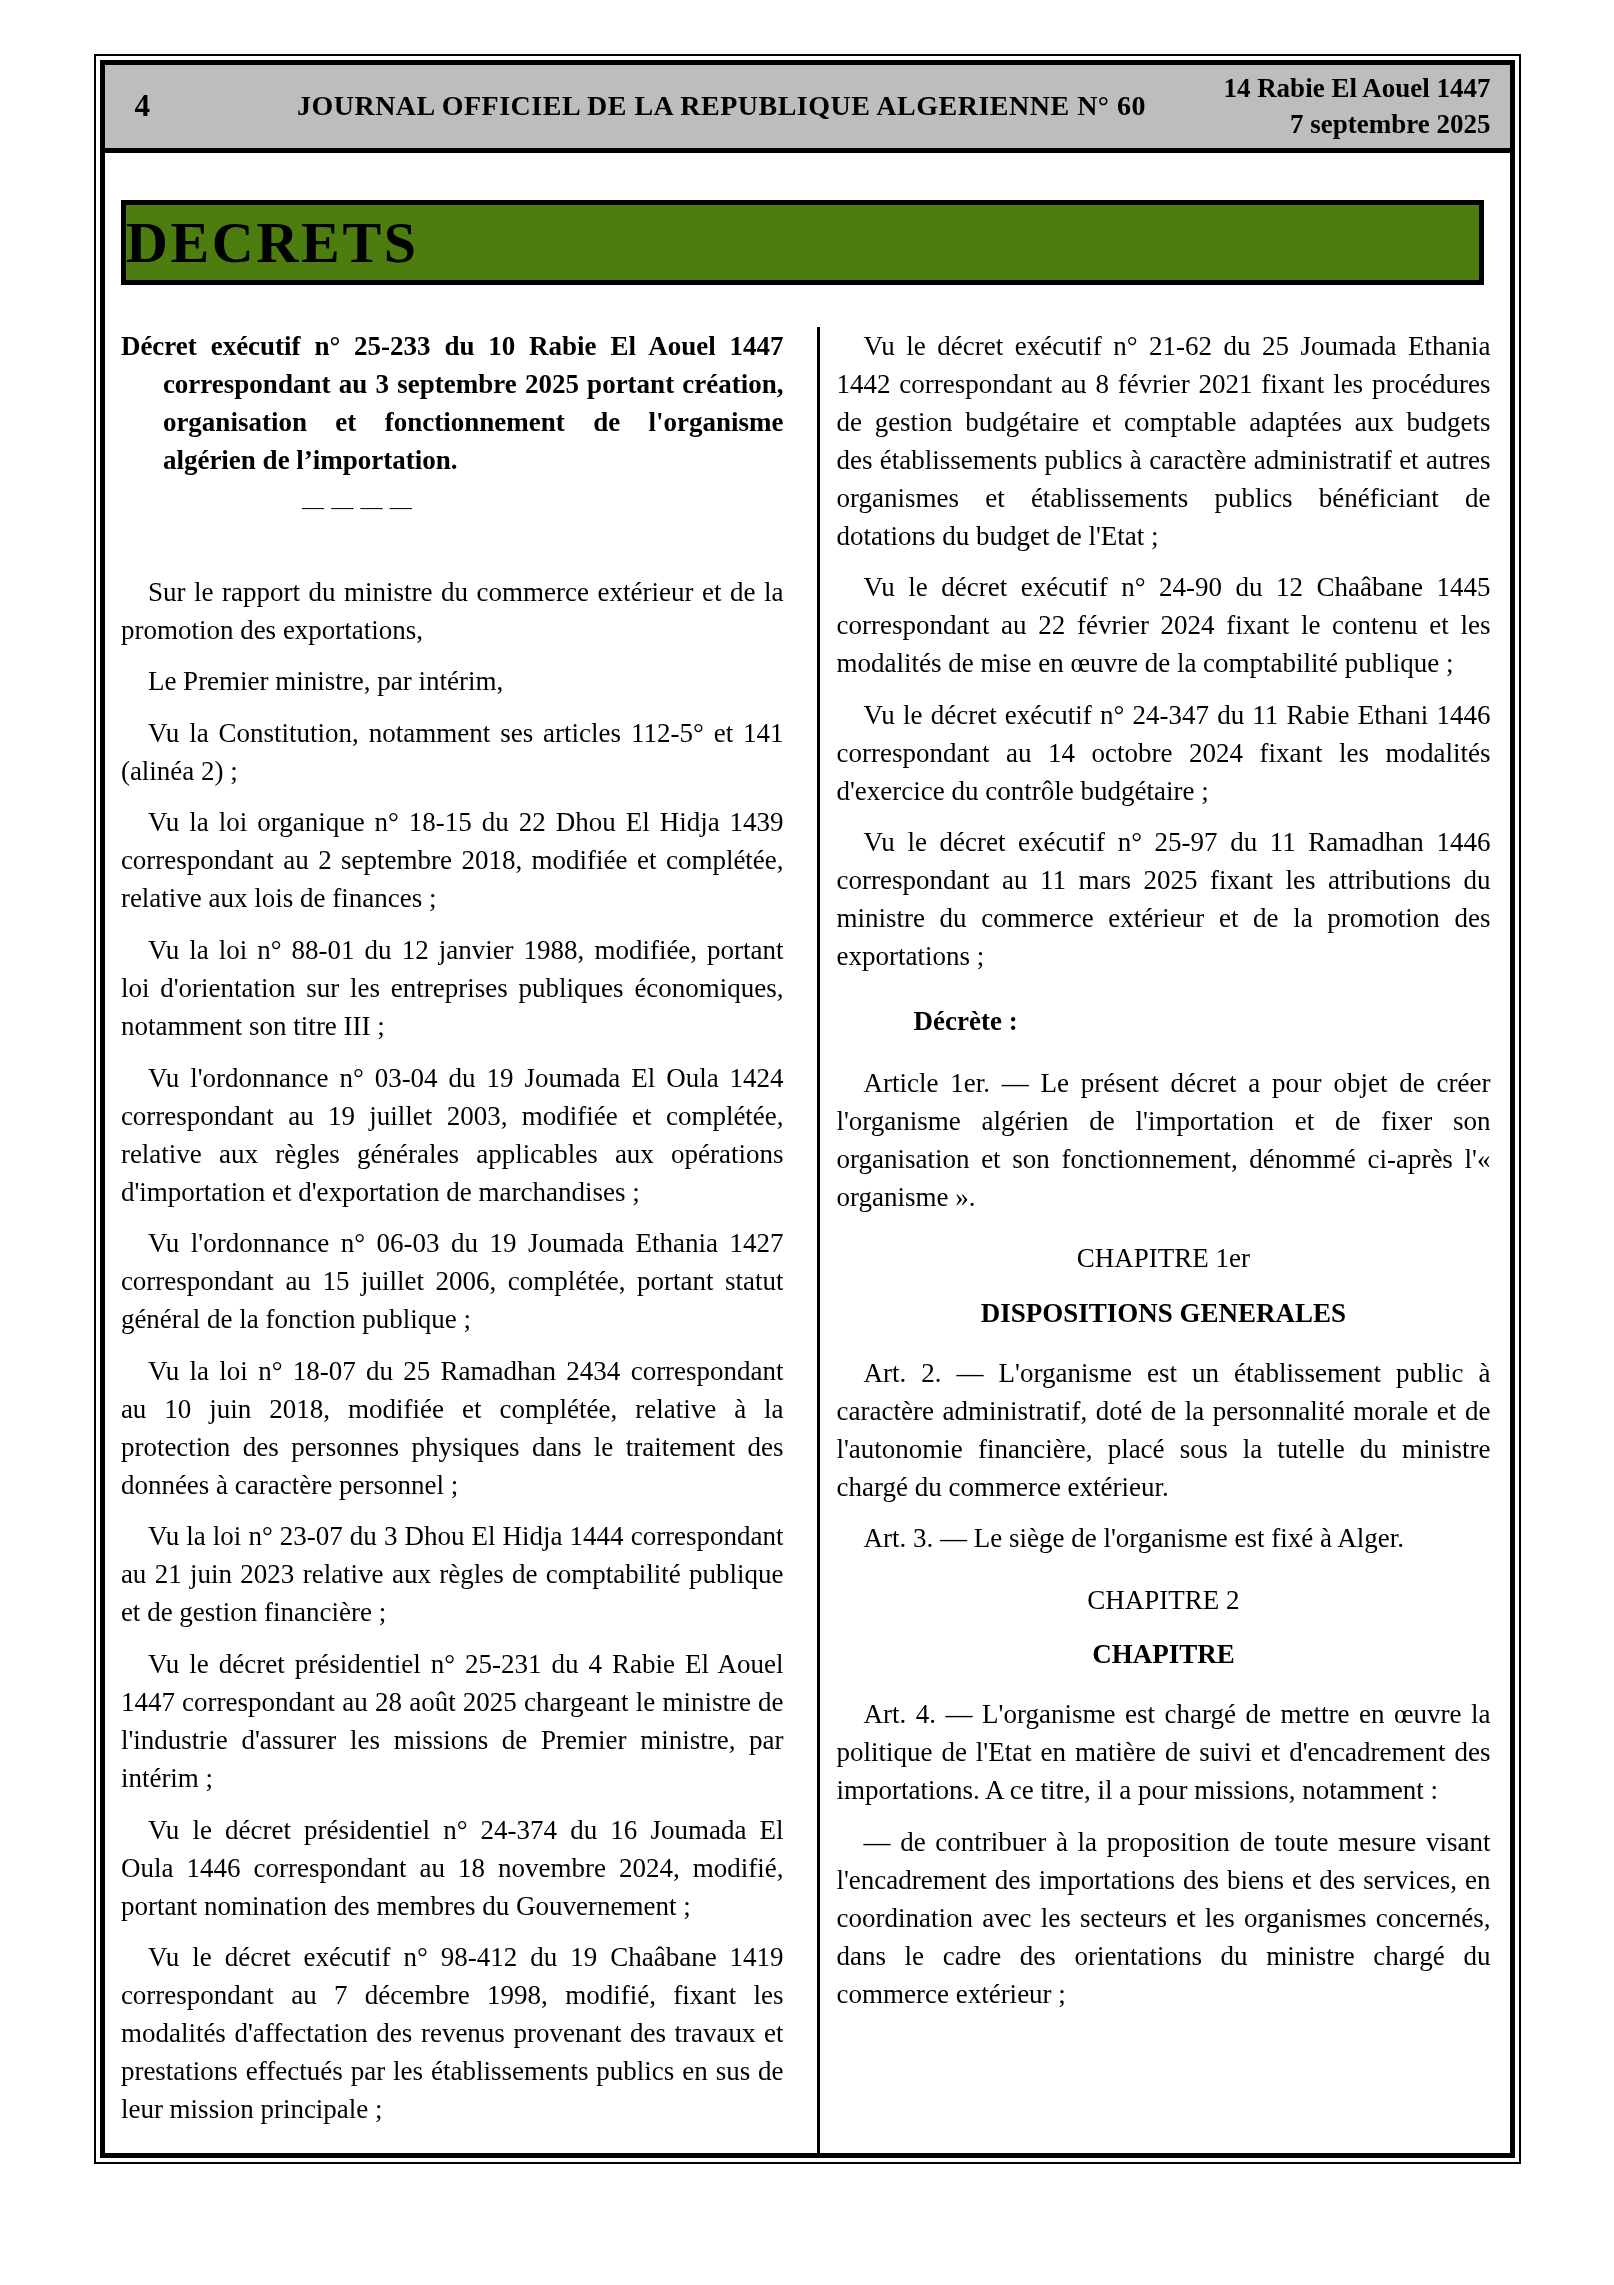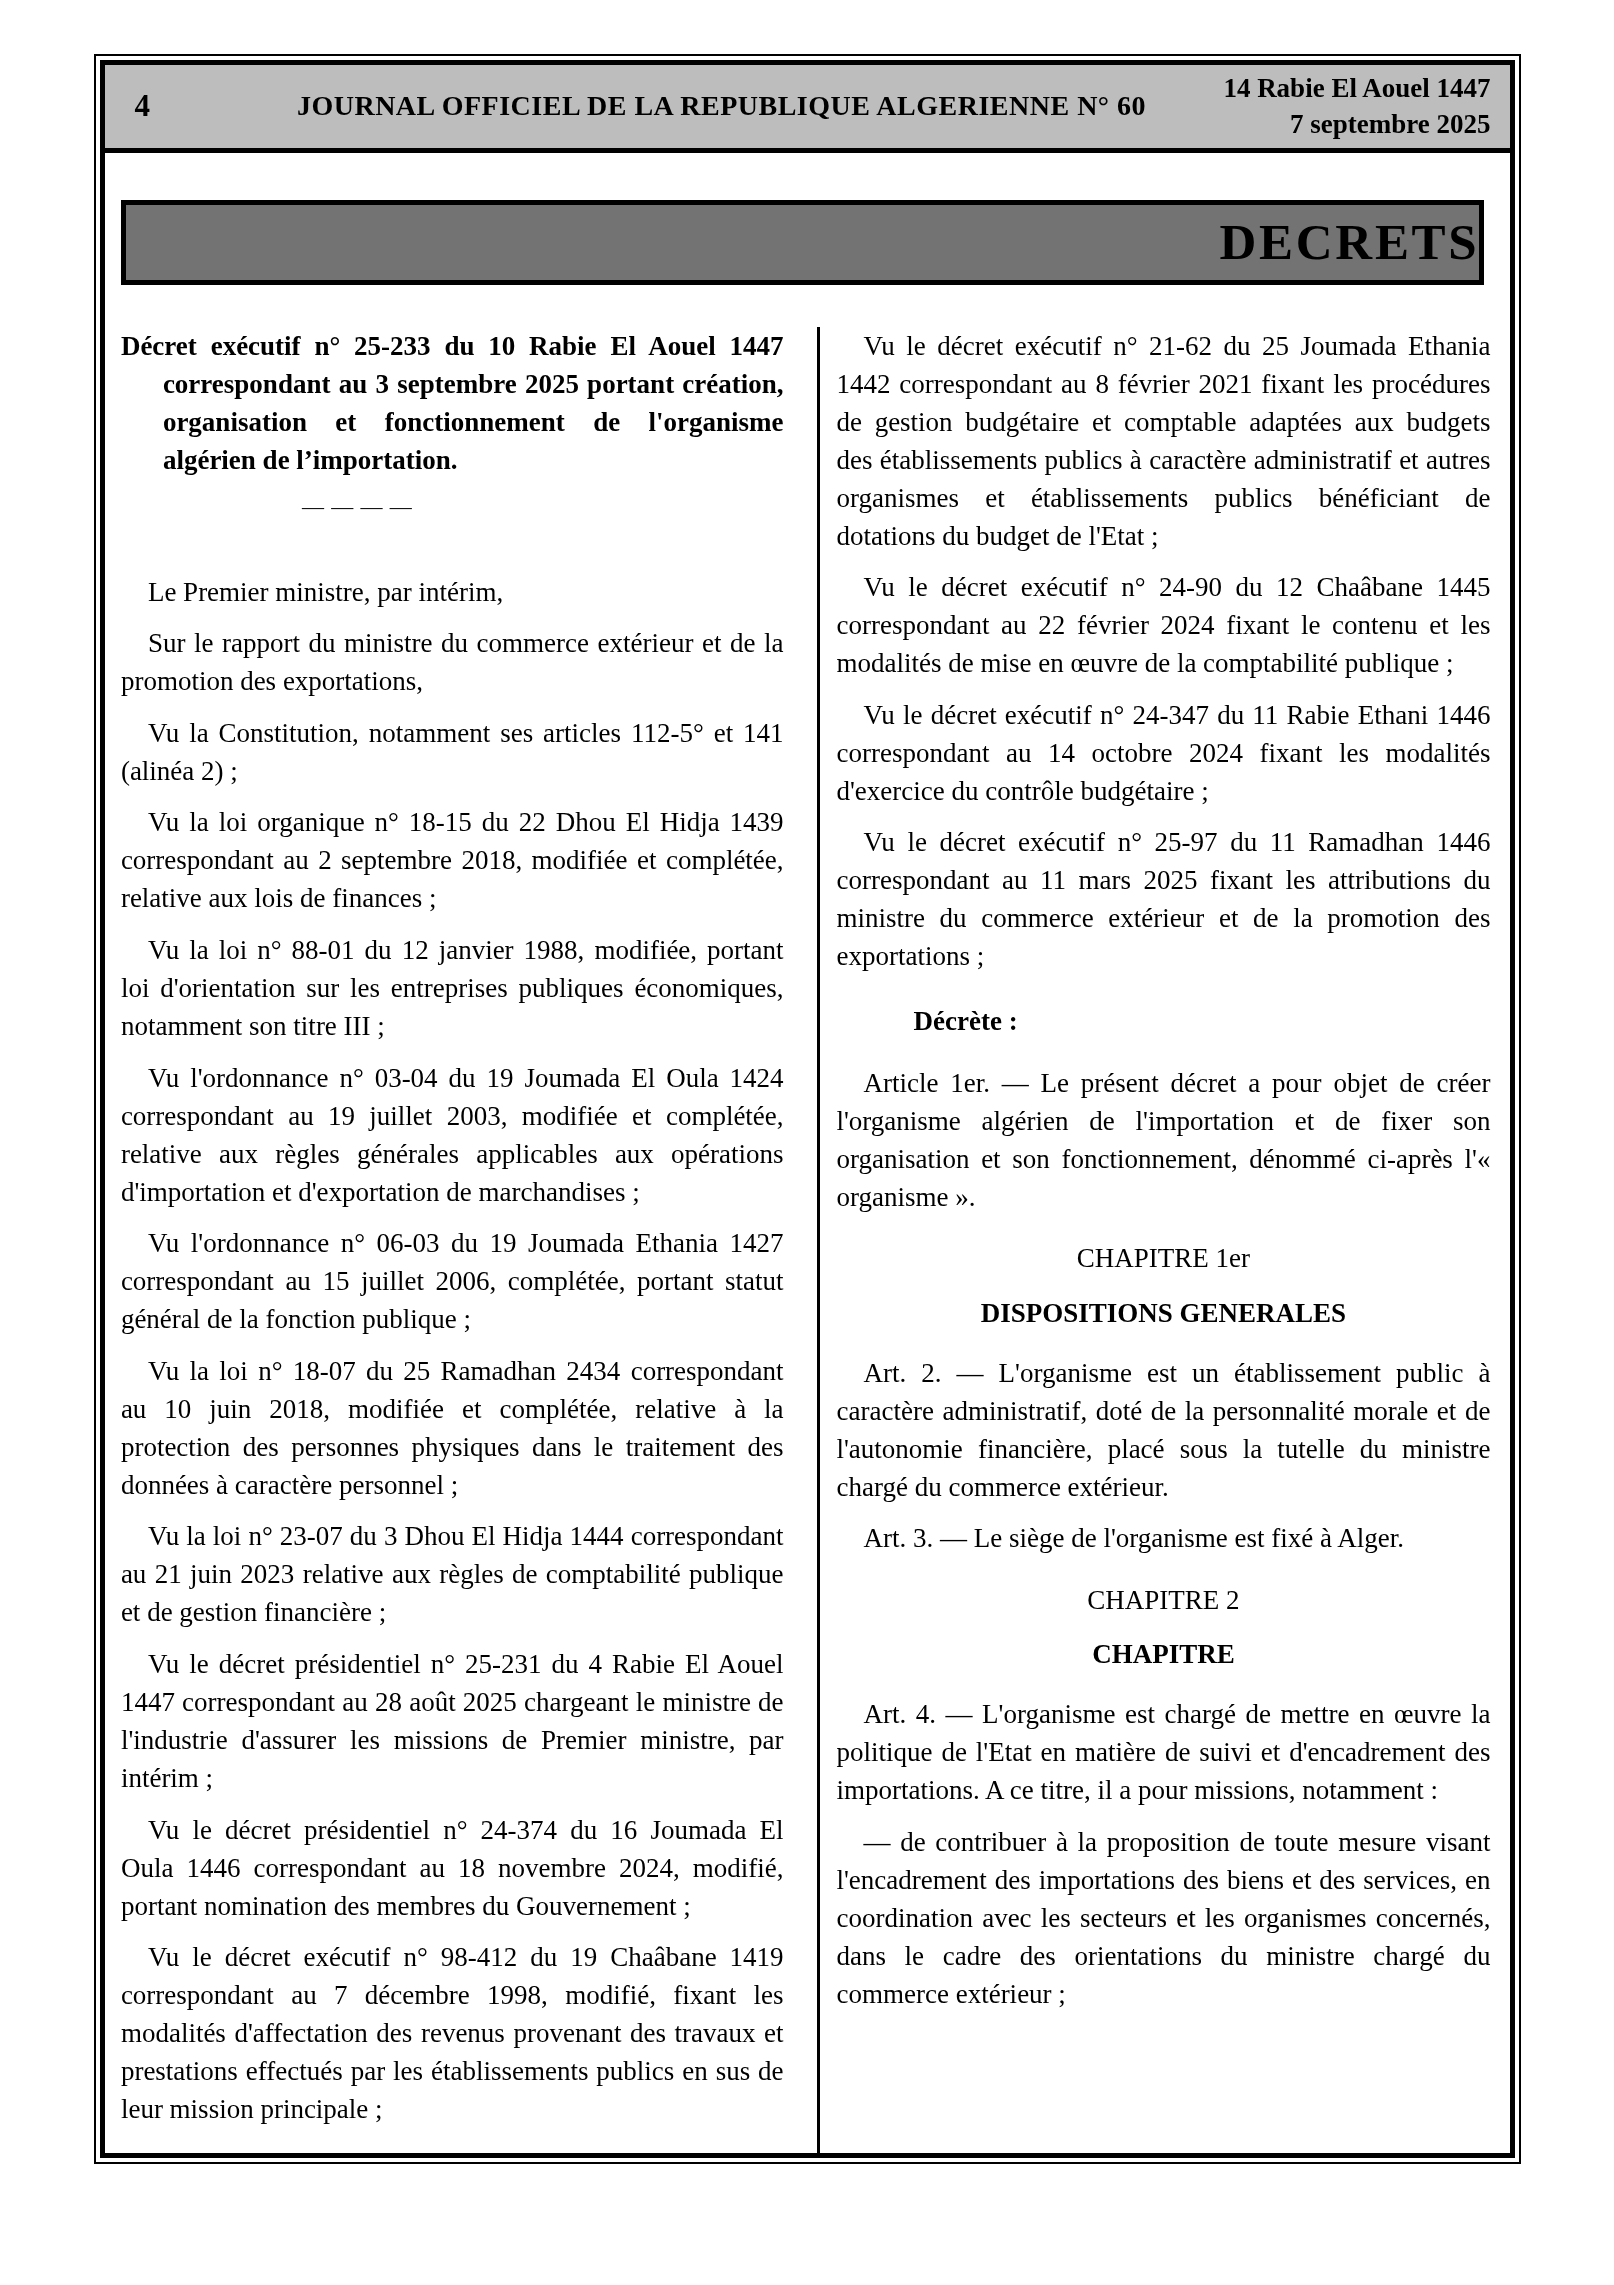--- a/index.html
+++ b/index.html
@@ -18,23 +18,23 @@
     display:flex;flex-direction:column;overflow:hidden;
   }
   .band{
     height:83px;flex:0 0 83px;background:#bdbdbd;border-bottom:5.4px solid #000;
     display:flex;align-items:center;font-weight:bold;
   }
   .band .pageno{width:154px;padding-left:30px;font-size:31px;box-sizing:border-box;}
   .band .jtitle{flex:1;text-align:center;font-size:28px;letter-spacing:0.5px;}
   .band .dates{width:326px;padding-right:20px;text-align:right;font-size:27px;line-height:36px;box-sizing:border-box;}
   .decrets-box{
-    margin:47px 26px 0 16.3px;height:75px;border:5.4px solid #000;background:#737373;
-    display:flex;align-items:center;justify-content:flex-end;
-    font-size:51px;font-weight:bold;letter-spacing:2.7px;
+    margin:47px 26px 0 16.3px;height:75px;border:5.4px solid #000;background:#4d7c0f;
+    display:flex;align-items:center;justify-content:flex-start;
+    font-size:58px;font-weight:bold;letter-spacing:2.7px;
   }
   .columns{flex:1;display:flex;margin-top:42px;}
   .col{box-sizing:border-box;font-size:27px;line-height:38px;text-align:justify;}
   .col-left{width:712px;padding:0 33px 0 16.3px;}
   .divider{width:3.6px;background:#000;}
   .col-right{flex:1;padding:0 20px 0 16.3px;}
   .p{margin:0 0 13.6px;text-indent:27px;}
   .p-title{font-weight:bold;padding-left:42px;text-indent:-42px;margin:0 0 9px;}
   .p-sep{text-indent:0;padding-left:181px;margin:0 0 47px;font-size:22px;letter-spacing:0.9px;text-align:left;}
   .p-decrete{font-weight:bold;text-indent:77px;margin:27px 0 23.5px;}
@@ -58,22 +58,22 @@
 
     <div class="decrets-box">
       <span>DECRETS</span>
     </div>
 
     <div class="columns">
 
       <div class="col col-left">
         <p class="p-title">Décret exécutif n° 25-233 du 10 Rabie El Aouel 1447 correspondant au 3 septembre 2025 portant création, organisation et fonctionnement de l'organisme algérien de l’importation.</p>
         <p class="p-sep">— — — —</p>
+        <p class="p">Sur le rapport du ministre du commerce extérieur et de la promotion des exportations,</p>
         <p class="p">Le Premier ministre, par intérim,</p>
-        <p class="p">Sur le rapport du ministre du commerce extérieur et de la promotion des exportations,</p>
         <p class="p">Vu la Constitution, notamment ses articles 112-5° et 141 (alinéa 2) ;</p>
         <p class="p">Vu la loi organique n° 18-15 du 22 Dhou El Hidja 1439 correspondant au 2 septembre 2018, modifiée et complétée, relative aux lois de finances ;</p>
         <p class="p">Vu la loi n° 88-01 du 12 janvier 1988, modifiée, portant loi d'orientation sur les entreprises publiques économiques, notamment son titre III ;</p>
         <p class="p">Vu l'ordonnance n° 03-04 du 19 Joumada El Oula 1424 correspondant au 19 juillet 2003, modifiée et complétée, relative aux règles générales applicables aux opérations d'importation et d'exportation de marchandises ;</p>
         <p class="p">Vu l'ordonnance n° 06-03 du 19 Joumada Ethania 1427 correspondant au 15 juillet 2006, complétée, portant statut général de la fonction publique ;</p>
         <p class="p">Vu la loi n° 18-07 du 25 Ramadhan 2434 correspondant au 10 juin 2018, modifiée et complétée, relative à la protection des personnes physiques dans le traitement des données à caractère personnel ;</p>
         <p class="p">Vu la loi n° 23-07 du 3 Dhou El Hidja 1444 correspondant au 21 juin 2023 relative aux règles de comptabilité publique et de gestion financière ;</p>
         <p class="p">Vu le décret présidentiel n° 25-231 du 4 Rabie El Aouel 1447 correspondant au 28 août 2025 chargeant le ministre de l'industrie d'assurer les missions de Premier ministre, par intérim ;</p>
         <p class="p">Vu le décret présidentiel n° 24-374 du 16 Joumada El Oula 1446 correspondant au 18 novembre 2024, modifié, portant nomination des membres du Gouvernement ;</p>
         <p class="p">Vu le décret exécutif n° 98-412 du 19 Chaâbane 1419 correspondant au 7 décembre 1998, modifié, fixant les modalités d'affectation des revenus provenant des travaux et prestations effectués par les établissements publics en sus de leur mission principale ;</p>

